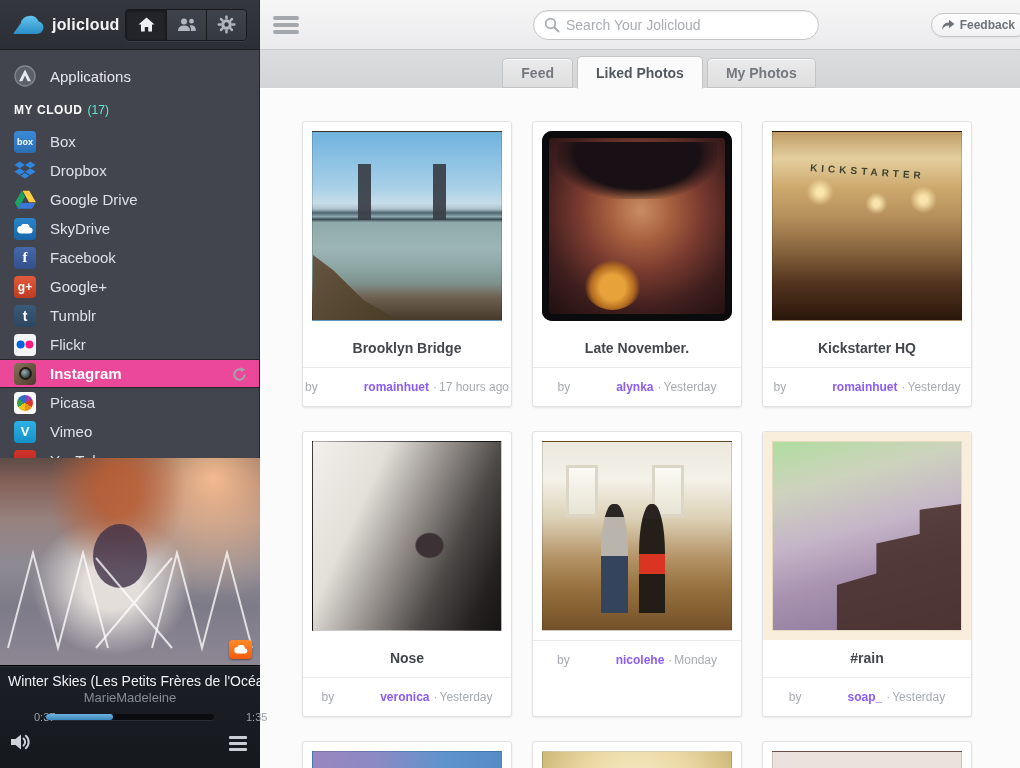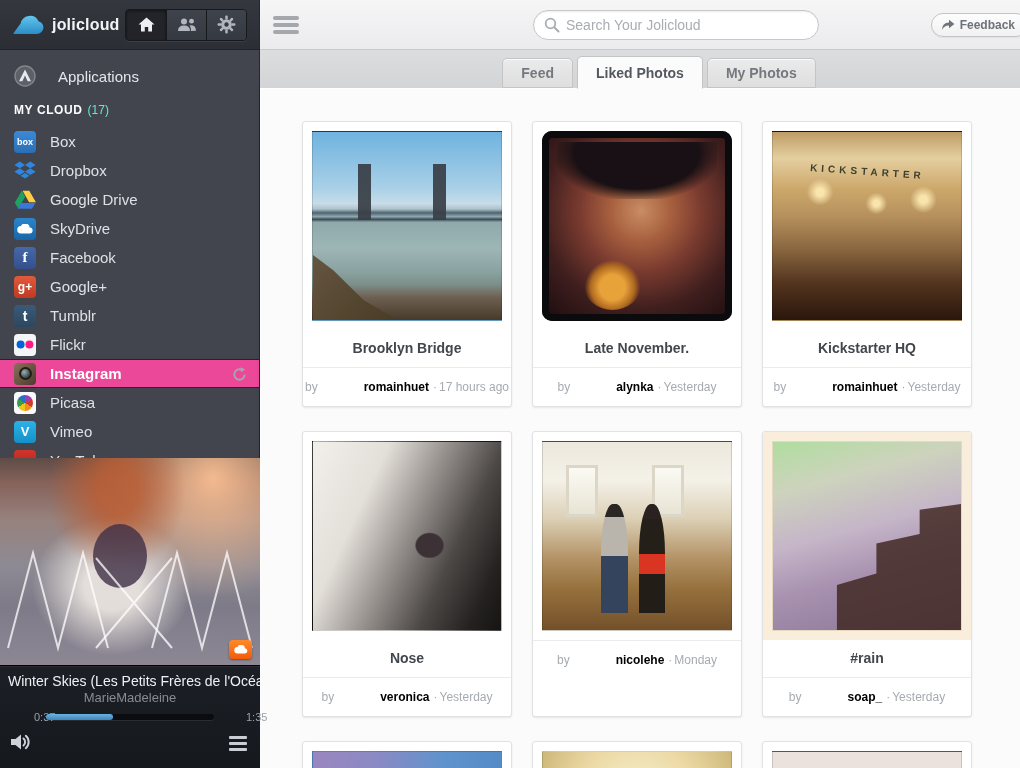--- a/index.html
+++ b/index.html
@@ -9,21 +9,21 @@
   
   .sidebar { position:absolute; left:0; top:0; width:260px; height:768px; background:#42454d; border-right:1px solid #26282c; }
   .side-header { position:relative; height:50px; background:linear-gradient(#34373e,#2b2e34); border-bottom:1px solid #1f2126; display:flex; align-items:center; padding:0 12px; }
   .brand-name { color:#f2f4f6; font-size:16px; font-weight:bold; margin-left:8px; letter-spacing:.2px; }
   .seg-group { margin-left:auto; display:flex; border:1px solid #17191d; border-radius:4px; overflow:hidden; box-shadow:0 1px 0 rgba(255,255,255,.07); }
   .seg-btn { width:40px; height:30px; display:flex; align-items:center; justify-content:center; background:linear-gradient(#3f434b,#353941); border-left:1px solid #17191d; cursor:pointer; }
   .seg-btn:first-child { border-left:none; }
   .seg-btn.active { background:#222429; box-shadow:inset 0 1px 3px rgba(0,0,0,.5); }
 
   .side-list { position:absolute; top:50px; left:0; right:0; padding-top:9px; }
-  .apps-row { height:34px; display:flex; align-items:center; padding:0 0 0 14px; cursor:pointer;gap:8px; }
+  .apps-row { height:34px; display:flex; align-items:center; padding:0 0 0 14px; cursor:pointer; }
   .apps-row .label { color:#e3e6ea; font-size:15px; margin-left:14px; }
   .section-row { height:34px; display:flex; align-items:center; padding-left:14px; }
   .section-title { color:#fdfdfe; font-size:12px; font-weight:bold; letter-spacing:.6px; }
   .section-count { color:#5eead4; font-size:12px; margin-left:5px; }
 
   .side-item { height:29px; display:flex; align-items:center; padding-left:14px; cursor:pointer; position:relative; }
   .side-item .label { color:#dde1e6; font-size:15px; margin-left:14px; white-space:nowrap; }
   .side-item.selected { background:#ec4899; border-top:1px solid #232529; border-bottom:1px solid #232529; }
   .side-item.selected .label { color:#ffffff; font-weight:bold; }
   .sync { position:absolute; right:12px; top:7px; }
@@ -90,21 +90,21 @@
 
   .sheet { position:absolute; left:0; right:14px; top:88px; bottom:0; background:#fbfbfc; border-radius:0 6px 0 0; box-shadow:2px 0 6px rgba(0,0,0,.22), inset 0 1px 0 #fff; overflow:hidden; z-index:1; }
   .grid { position:absolute; left:42px; top:33px; width:670px; display:grid; grid-template-columns:210px 210px 210px; column-gap:20px; row-gap:24px; }
 
   .card { width:210px; background:#fff; border:1px solid #e1e2e4; border-radius:3px; box-shadow:0 1px 2px rgba(0,0,0,.09); cursor:pointer; }
   .photo-wrap { padding:9px; }
   .photo-wrap.cream { background:#f9eddc; border-radius:3px 3px 0 0; }
   .photo { position:relative; width:190px; height:190px; border:1px solid rgba(0,0,0,.14); overflow:hidden; }
   .card-title { height:37px; line-height:37px; text-align:center; font-size:14px; font-weight:bold; color:#42474d; }
   .byline { height:39px; line-height:38px; text-align:center; font-size:12px; color:#a6abb1; border-top:1px solid #ebebed; }
-  .byline .user { font-weight:bold; color:#000000; margin:0 2px;padding-left:44px; }
+  .byline .user { font-weight:bold; color:#8b5cf6; margin:0 2px;padding-left:44px; }
   .byline .sep { margin:0 2px; }
 
   
   .ph-brooklyn { background:linear-gradient(180deg,#6fb3df 0%,#a9d0e7 30%,#c7dde8 38%,#aec2cb 41%,#4e6470 43%,#8fa8b0 45%,#3c4c56 46.5%,#8fa9ab 48%,#9db5b5 62%,#8aa3a1 74%,#7c8f8a 81%,#6e6050 88%,#473a2a 100%); }
   .ph-brooklyn::before { content:""; position:absolute; left:0; top:17%; width:100%; height:30%;
     background:linear-gradient(90deg,transparent 0 24%,rgba(56,62,70,.92) 24% 31%,transparent 31% 64%,rgba(56,62,70,.92) 64% 71%,transparent 71%); }
   .ph-brooklyn::after { content:""; position:absolute; left:0; bottom:0; width:60%; height:48%; background:linear-gradient(135deg,#6b5a46,#43361f); clip-path:polygon(0 28%,18% 45%,45% 78%,75% 100%,0 100%); }
   .ph-latenov { border:none; border-radius:10px; box-shadow:inset 0 0 0 7px #0b0b0d;
     background:radial-gradient(circle at 52% 42%, #c98d64 0%, #a8613f 20%, #7c3c30 40%, #401f1e 66%, #180a0e 100%);
   }

